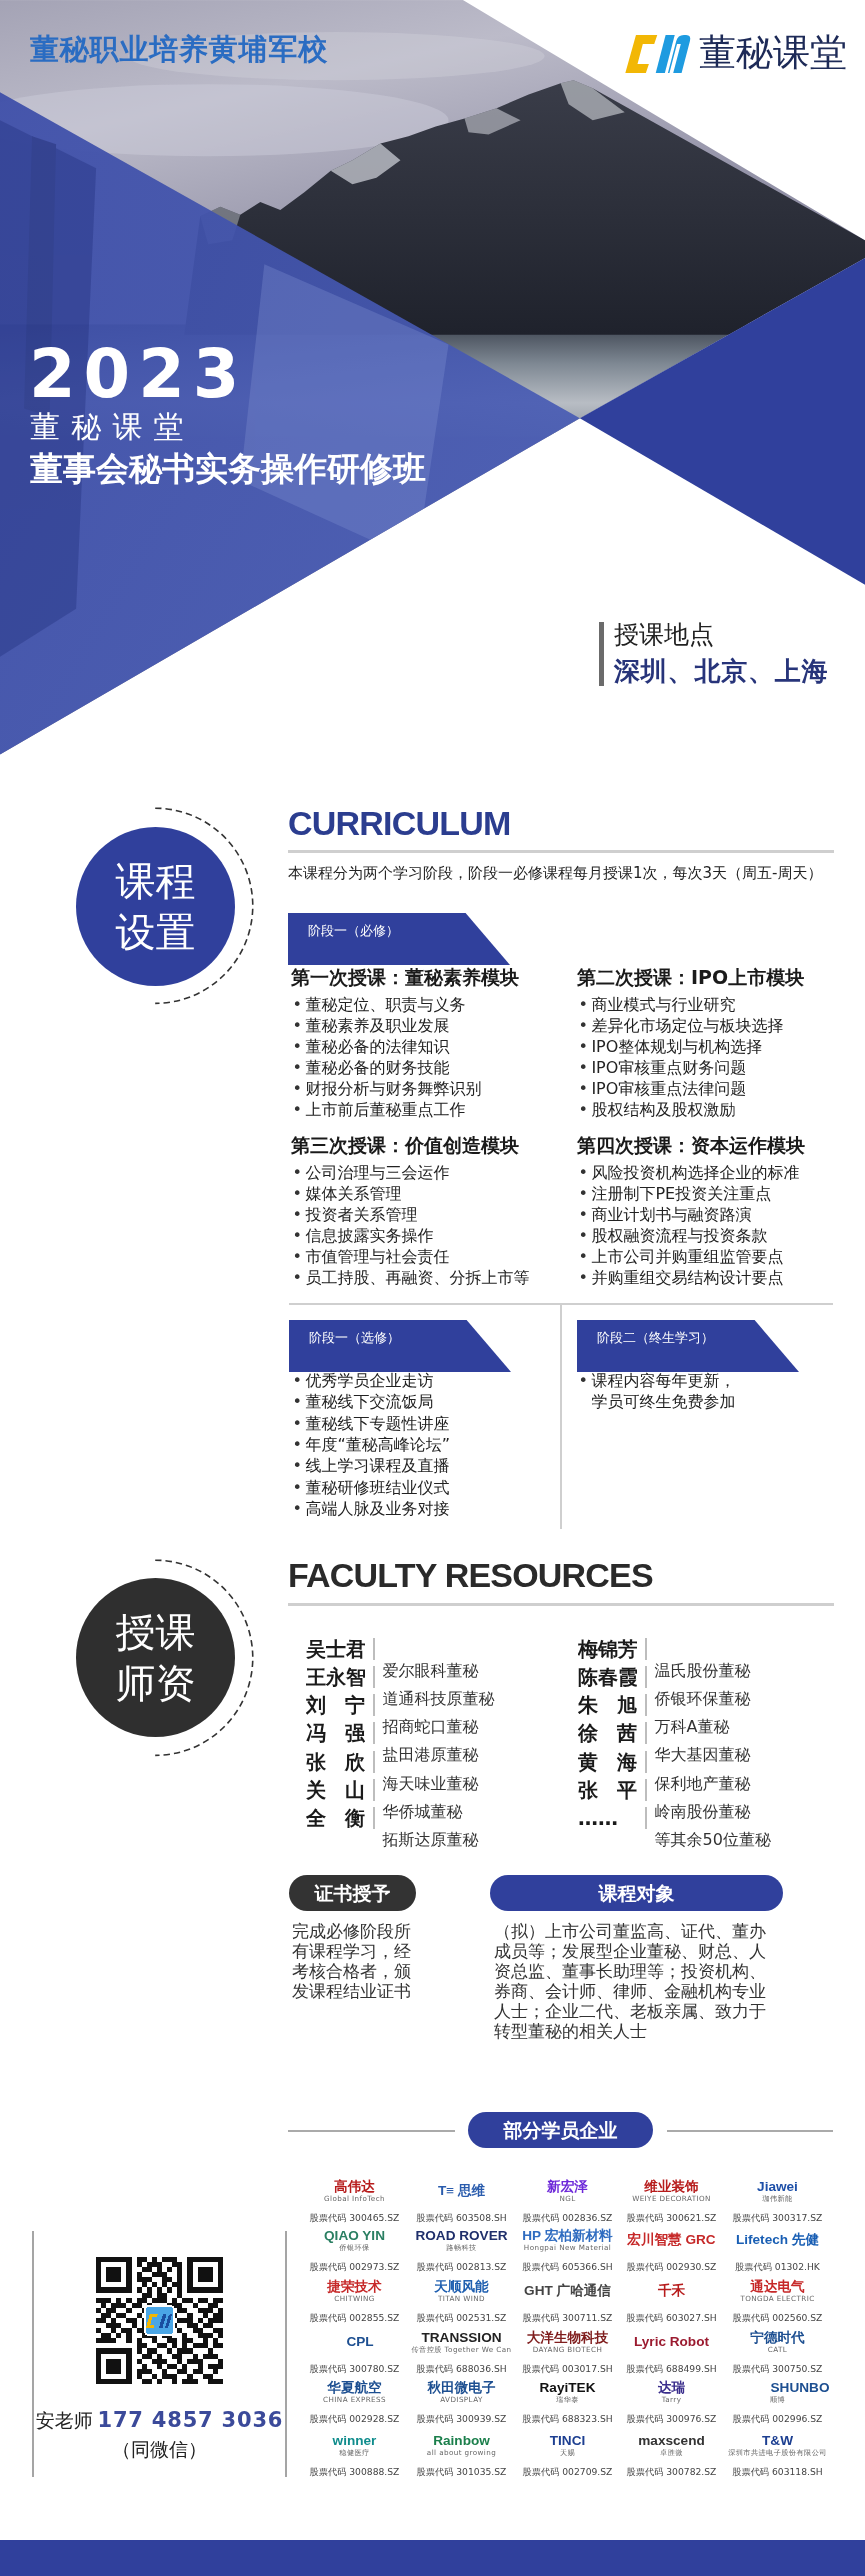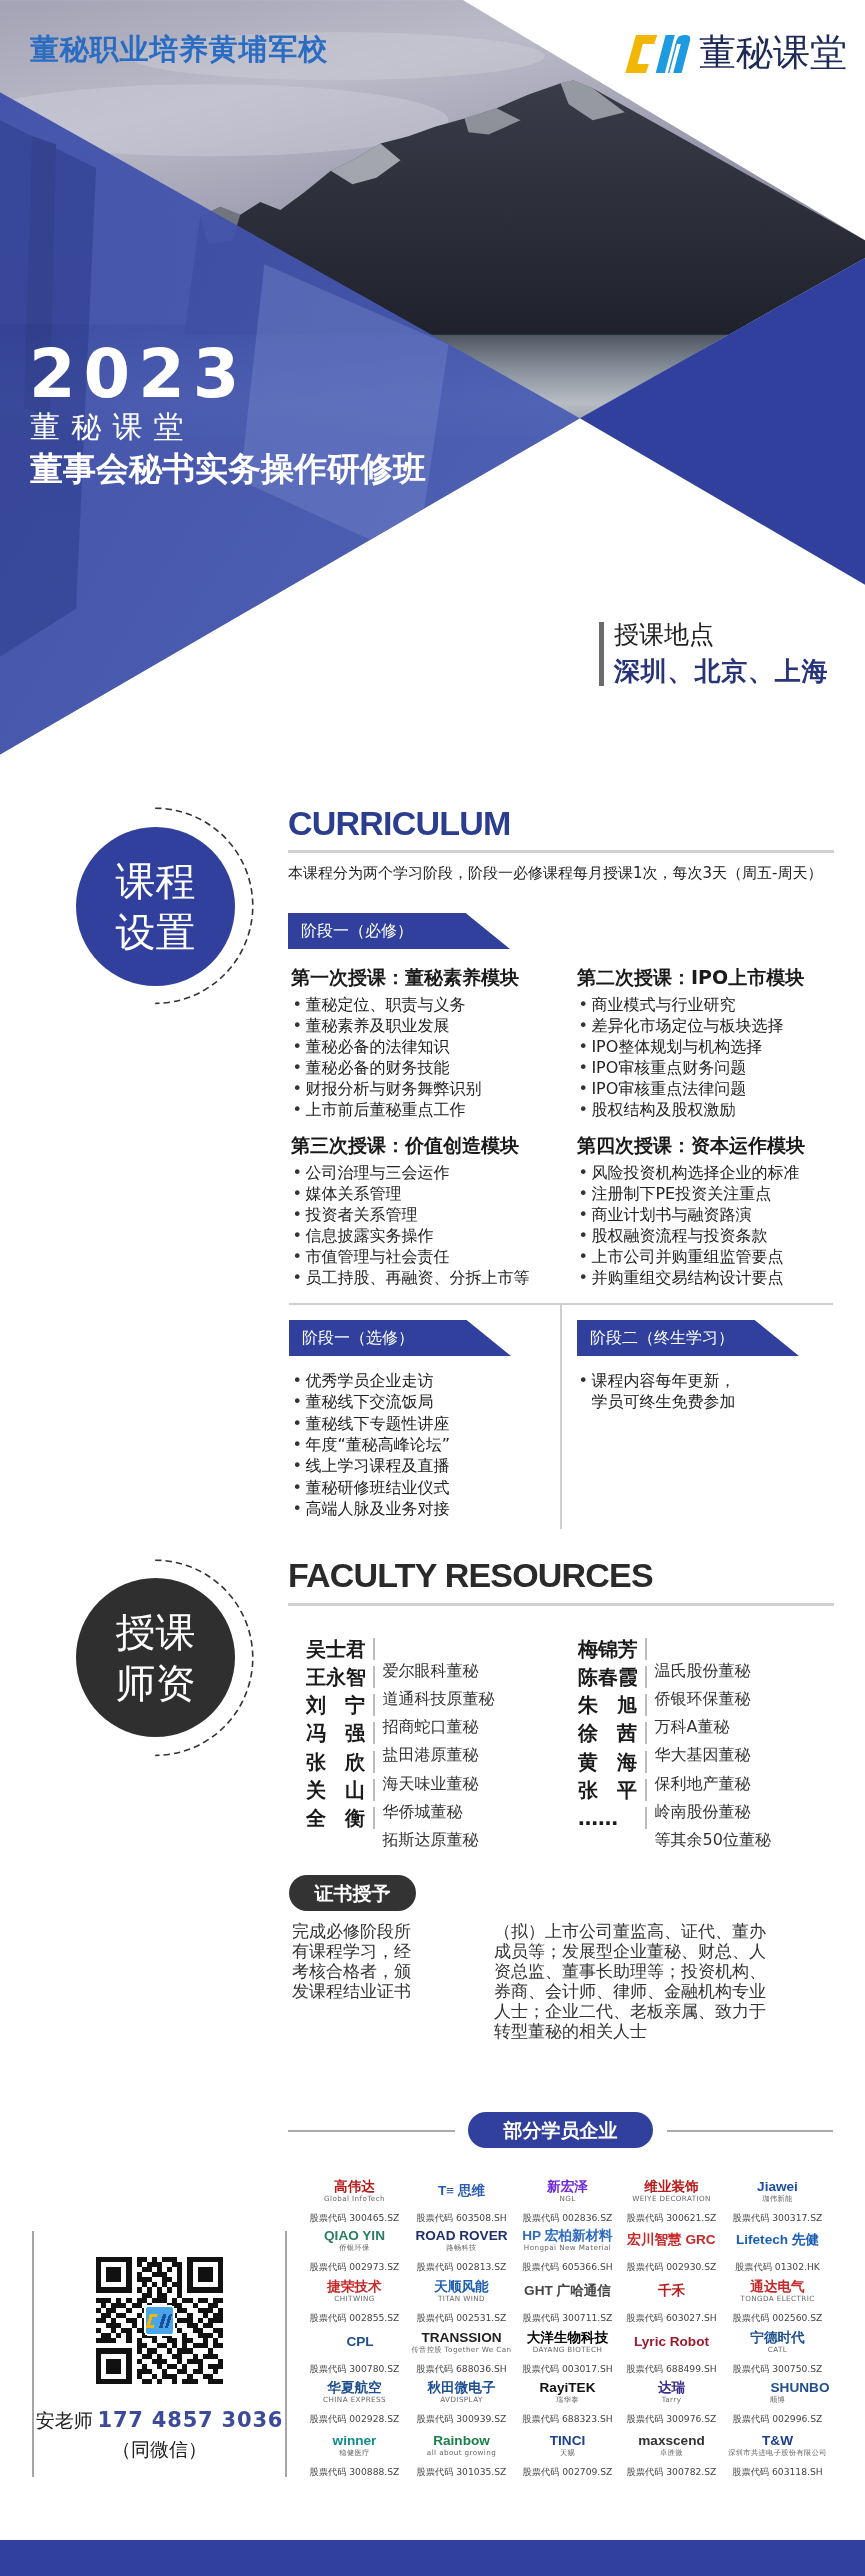--- a/index.html
+++ b/index.html
@@ -26,21 +26,21 @@
   .badge.dark { background: #2f2f2f; }
   .arc { width: 216px; height: 216px; }
 
   .sec-heading { font-size: 34px; line-height: 38px; font-weight: bold; letter-spacing: -0.8px; white-space: nowrap; font-family: "Liberation Sans", sans-serif; }
   .sec-heading.blue { color: #2b3d8f; }
   .sec-heading.dark { color: #2a2a2a; }
   .rule { height: 3.2px; background: #cfcfcf; }
 
   .intro { left: 288px; top: 863px; font-size: 15px; line-height: 21px; color: #222; white-space: nowrap; }
 
-  .banner { height: 36px; width: 222px; background: #30409c; clip-path: polygon(0 0, 80% 0, 100% 100%, 0 100%); color: #fff; font-size: 16px; line-height: 36px; padding-left: 13px; white-space: nowrap; }
+  .banner { height: 52px; width: 222px; background: #30409c; clip-path: polygon(0 0, 80% 0, 100% 100%, 0 100%); color: #fff; font-size: 13px; line-height: 36px; padding-left: 20px; white-space: nowrap; }
 
   .module { width: 272px; }
   .module-title { font-size: 19px; line-height: 24px; font-weight: bold; color: #1a1a1a; white-space: nowrap; }
   .items { list-style: none; margin-top: 4.8px; }
   .items li { font-size: 16px; line-height: 21px; color: #222; white-space: nowrap; padding-left: 14.4px; position: relative; }
   .items li::before { content: "•"; position: absolute; left: 1.6px; top: 0; color: #333; }
   .items.tall li { line-height: 21.4px; }
   .items li.cont::before { content: ""; }
 
   .hrule { height: 2.4px; background: #cfcfcf; }
@@ -302,20 +302,21 @@
       <span class="fbar"></span>
       <span class="ftitle">岭南股份董秘</span>
     </div>
   <div class="frow" style="left:578px;top:1804px">
       <span class="fname">……</span>
       <span class="fbar"></span>
       <span class="ftitle">等其余50位董秘</span>
     </div>
 
   <div class="abs pill dark" style="left:289px;top:1875px;width:127px">证书授予</div>
+  <div class="abs pill blue" style="left:490px;top:1875px;width:293px">课程对象</div>
   <div class="abs para" style="left:292px;top:1921px;width:120px">完成必修阶段所有课程学习，经考核合格者，颁发课程结业证书</div>
   <div class="abs para" style="left:494px;top:1921px;width:272px">（拟）上市公司董监高、证代、董办成员等；发展型企业董秘、财总、人资总监、董事长助理等；投资机构、券商、会计师、律师、金融机构专业人士；企业二代、老板亲属、致力于转型董秘的相关人士</div>
 
   <div class="abs gline" style="left:288px;top:2130px;width:167px"></div>
   <div class="abs pill blue" style="left:468px;top:2112px;width:185px">部分学员企业</div>
   <div class="abs gline" style="left:667px;top:2130px;width:166px"></div>
 
   <div class="abs cline" style="left:32px;top:2231px;height:246px"></div>
   <div class="abs cline" style="left:285px;top:2231px;height:246px"></div>
 
@@ -482,21 +483,21 @@
     </div>
   <div class="co" style="left:410px;top:2325px">
       <div class="co-logo">
         <span class="co-name" style="color: rgb(34, 34, 34);">TRANSSION</span>
         <span class="co-sub">传音控股 Together We Can</span>
       </div>
       <div class="co-code"><span>股票代码</span> <span>688036.SH</span></div>
     </div>
   <div class="co" style="left:516px;top:2325px">
       <div class="co-logo">
-        <span class="co-name" style="color: #000000;">大洋生物科技</span>
+        <span class="co-name" style="color: #7f1d1d;">大洋生物科技</span>
         <span class="co-sub">DAYANG BIOTECH</span>
       </div>
       <div class="co-code"><span>股票代码</span> <span>003017.SH</span></div>
     </div>
   <div class="co" style="left:620px;top:2325px">
       <div class="co-logo">
         <span class="co-name" style="color: rgb(155, 27, 48);">Lyric Robot</span>
         <span class="co-sub"></span>
       </div>
       <div class="co-code"><span>股票代码</span> <span>688499.SH</span></div>

